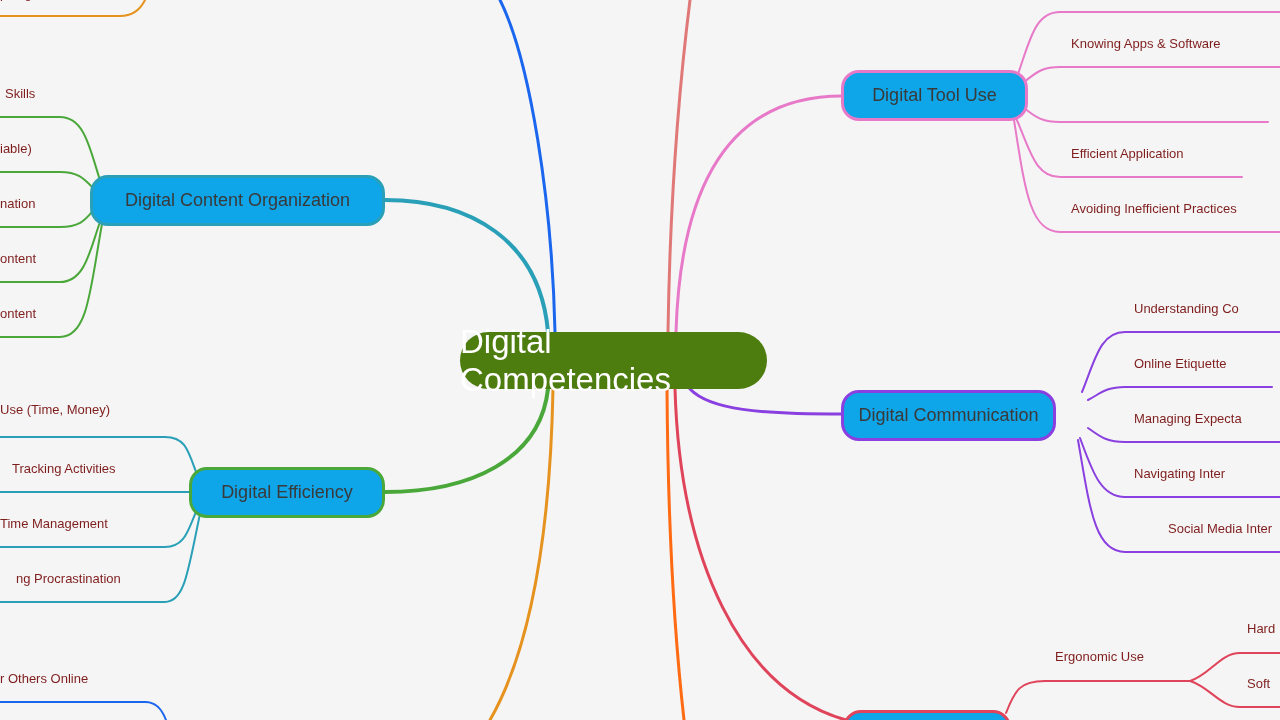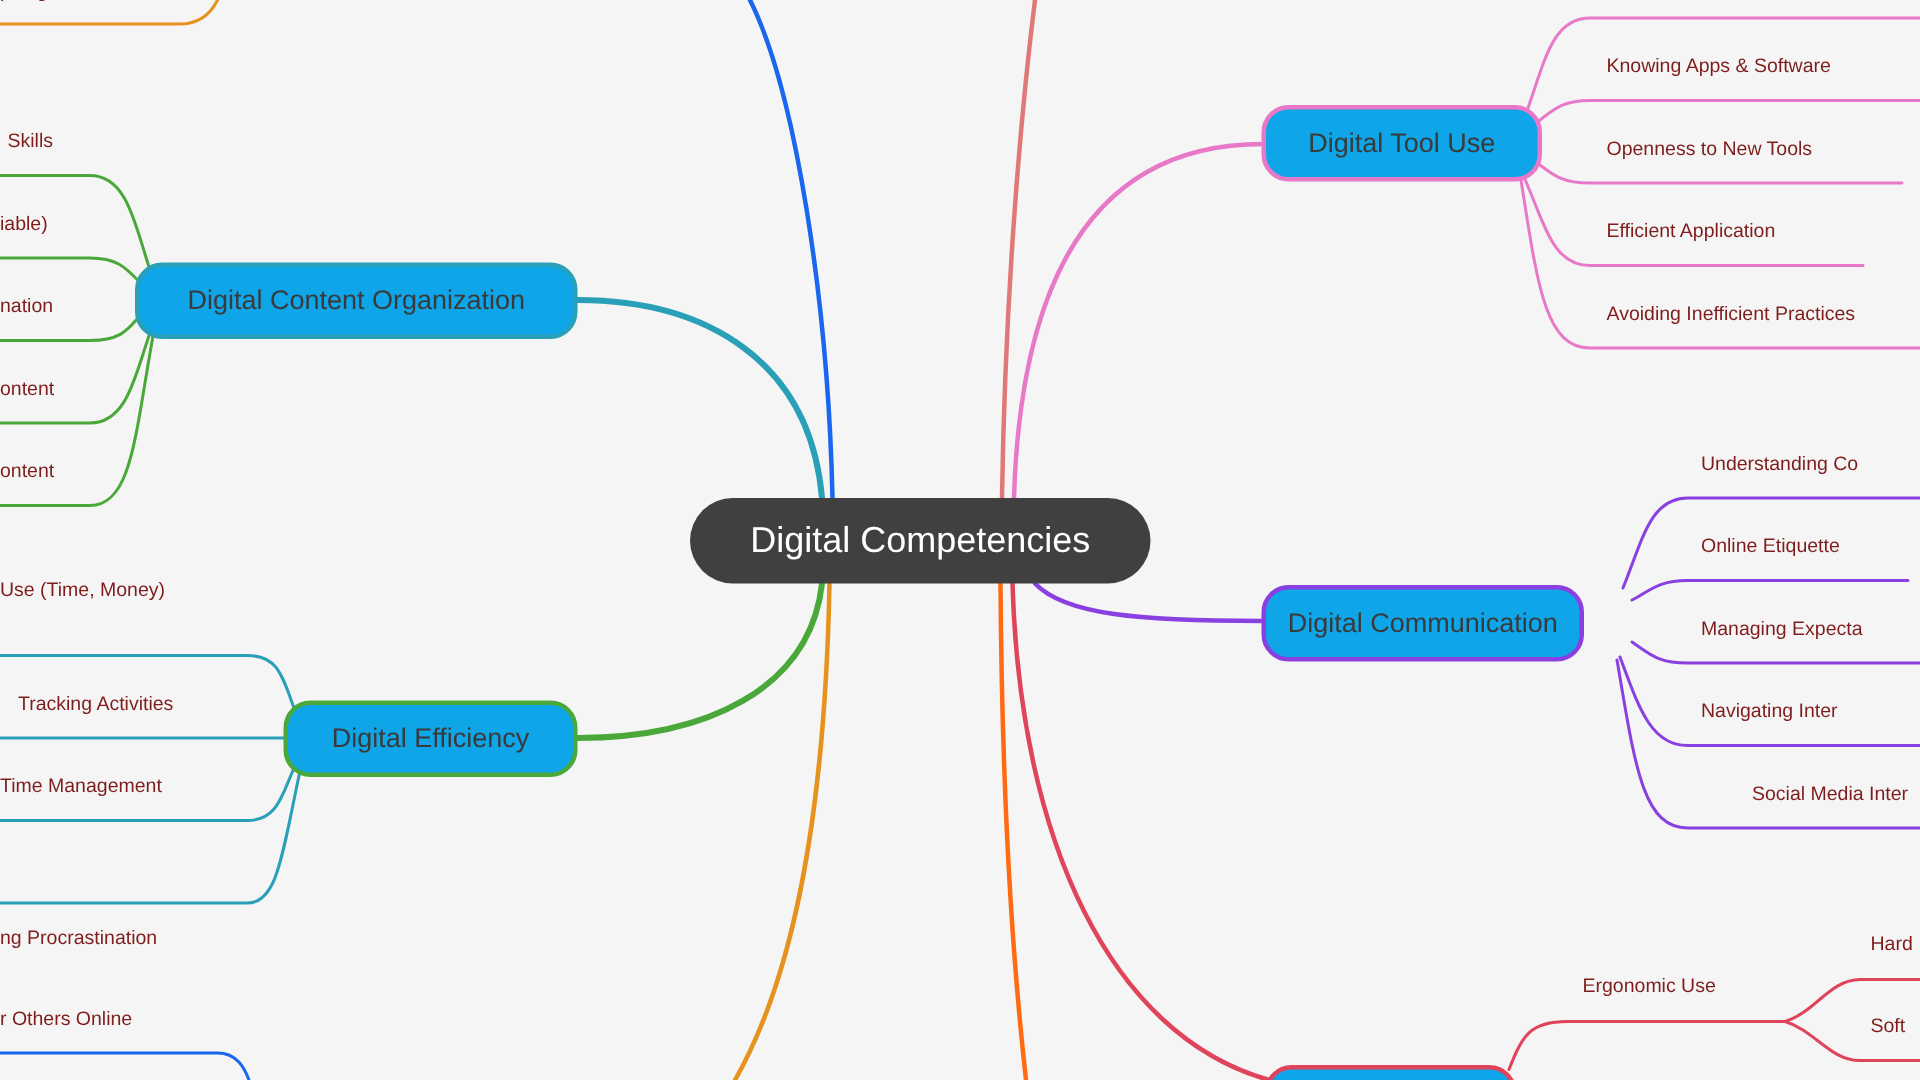--- a/index.html
+++ b/index.html
@@ -1,20 +1,20 @@
 <!DOCTYPE html>
 <html><head>
 <meta charset="utf-8">
 <style>
   html, body { margin:0; padding:0; }
   body { width:1280px; height:720px; overflow:hidden; background:#f5f5f5; position:relative; font-family:"Liberation Sans", sans-serif; }
   #canvas { position:absolute; left:0; top:0; width:1280px; height:720px; }
   svg.edges { position:absolute; left:0; top:0; }
   .node { position:absolute; box-sizing:border-box; background:#0ea5e9; border:3px solid; border-radius:18px; display:flex; align-items:center; justify-content:center; color:#3a3a3a; font-size:18px; white-space:nowrap; }
-  .root { position:absolute; left:460px; top:332px; width:307px; height:57px; background:#404040; border-radius:29px; color:#fff; font-size:24px; display:flex; align-items:center; justify-content:center; }
+  .root { position:absolute; left:460px; top:332px; width:307px; height:57px; background:#4d7c0f; border-radius:29px; color:#fff; font-size:33px; display:flex; align-items:center; justify-content:center; }
   .leaf { position:absolute; font-size:13px; color:#7f1d1d; white-space:nowrap; }
 </style>
 </head>
 <body>
 
 <div id="canvas">
   <svg class="edges" width="1280" height="720" fill="none" stroke-linecap="round">
 
     <path d="M500 0 C530 60 552 200 555 332" stroke="#1a66ee" stroke-width="3"></path>
     <path d="M548 332 C540 240 470 200 385 200" stroke="#2aa0b8" stroke-width="4"></path>
@@ -67,33 +67,32 @@
   </div>
   <span class="leaf" style="left:5px;top:86px;">Skills</span>
   <span class="leaf" style="left:0;top:141px;">iable)</span>
   <span class="leaf" style="left:0;top:196px;">nation</span>
   <span class="leaf" style="left:0;top:251px;">ontent</span>
   <span class="leaf" style="left:0;top:306px;">ontent</span>
 
   <div class="node" style="left:189px;top:467px;width:196px;height:51px;border-color:#4aa83a;">
     <span>Digital Efficiency</span>
   </div>
-  <span class="leaf" style="left:0;top:385px;">Use (Time, Money)</span>
+  <span class="leaf" style="left:0;top:402px;">Use (Time, Money)</span>
   <span class="leaf" style="left:0;top:461px;margin-left:12px;">Tracking Activities</span>
   <span class="leaf" style="left:0;top:516px;">Time Management</span>
-  <span class="leaf" style="left:0;top:571px;margin-top:46px;">ng Procrastination</span>
+  <span class="leaf" style="left:16px;top:571px;">ng Procrastination</span>
 
   <span class="leaf" style="left:0;top:-14px;">piring Others</span>
   <span class="leaf" style="left:0;top:671px;">r Others Online</span>
 
   <div class="node" style="left:841px;top:70px;width:187px;height:51px;border-color:#e879c9;">
     <span>Digital Tool Use</span>
   </div>
   <span class="leaf" style="left:1071px;top:36px;">Knowing Apps &amp; Software</span>
-  <span class="leaf" style="left:1071px;top:91px;">Openness to New Tools</span>
   <span class="leaf" style="left:1071px;top:146px;">Efficient Application</span>
   <span class="leaf" style="left:1071px;top:201px;">Avoiding Inefficient Practices</span>
 
   <div class="node" style="left:841px;top:390px;width:215px;height:51px;border-color:#8a3fe0;">
     <span>Digital Communication</span>
   </div>
   <span class="leaf" style="left:1134px;top:301px;">Understanding Co</span>
   <span class="leaf" style="left:1134px;top:356px;">Online Etiquette</span>
   <span class="leaf" style="left:1134px;top:411px;">Managing Expecta</span>
   <span class="leaf" style="left:1134px;top:466px;">Navigating Inter</span>

